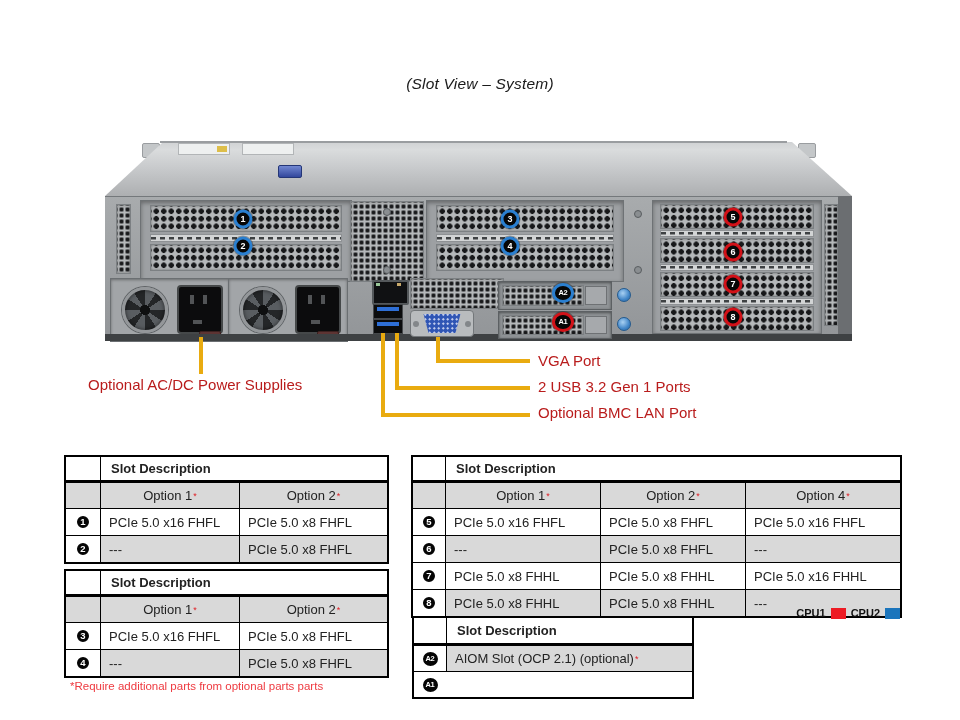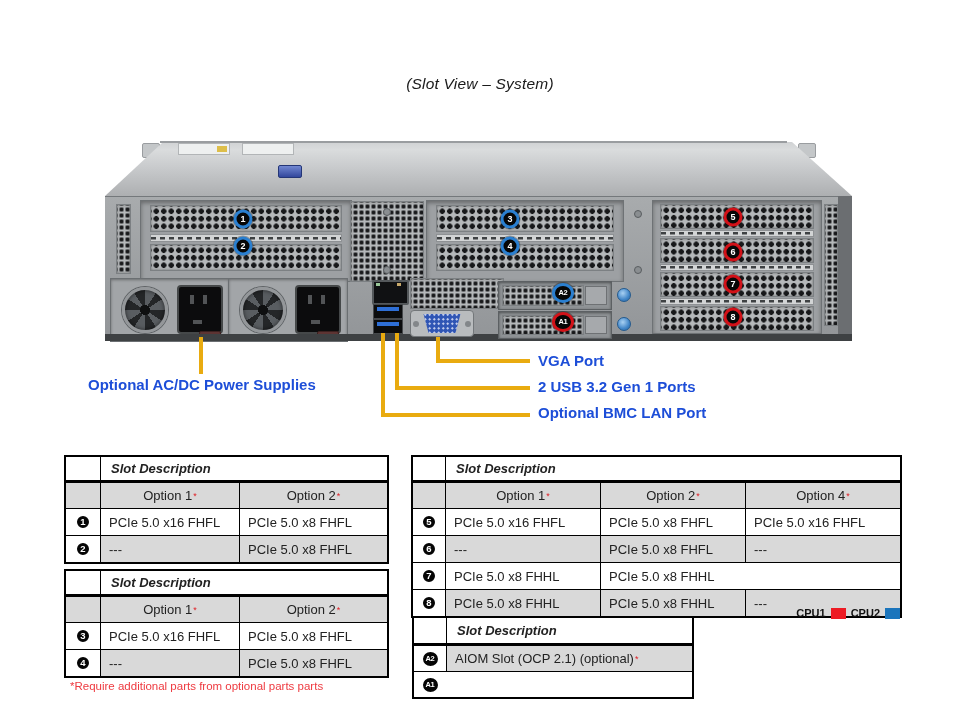--- a/index.html
+++ b/index.html
@@ -2,21 +2,21 @@
 <html><head>
 <meta charset="utf-8">
 <style>
   html,body{margin:0;padding:0;}
   body{width:960px;height:720px;position:relative;background:#fff;
        font-family:"Liberation Sans","DejaVu Sans",sans-serif;overflow:hidden;}
 
   
   .title{position:absolute;top:75px;left:0;right:0;text-align:center;
          font-style:italic;font-size:15.5px;color:#1a1a1a;letter-spacing:.2px;}
-  .plabel{position:absolute;font-size:15px;color:#1d4ed8;white-space:nowrap;font-weight:bold;}
+  .plabel{position:absolute;font-size:15px;color:#b91c1c;white-space:nowrap;}
 
   
   .figure{position:absolute;left:100px;top:138px;width:758px;height:210px;}
   .lid{position:absolute;left:5px;top:0;width:747px;height:58px;
        clip-path:polygon(58px 4px,687px 4px,747px 58px,0px 58px);
        background:linear-gradient(180deg,#cbcdcf 0%,#dadcdd 20%,#c6c8ca 55%,#adafb1 100%);}
   .lid-edge{position:absolute;left:60px;top:3px;width:627px;height:2px;background:#9a9da0;}
   .tab{position:absolute;width:16px;height:13px;background:#c4c7c9;border:1px solid #9a9da0;border-radius:2px;}
   .sticker{position:absolute;height:10px;width:50px;background:#eef0f0;border:1px solid #b2b5b7;}
   .sticker.s1::after{content:"";position:absolute;right:2px;top:2px;bottom:2px;width:10px;background:#ddbe4a;}
@@ -78,21 +78,21 @@
   .blue{border-color:#2a7fd0;}
   .red{border-color:#d21118;}
 
   
   .cl{position:absolute;background:#e9ab10;}
 
   
   .tbl{position:absolute;background:#fff;border:2px solid #000;font-size:13px;color:#222;}
   .trow{display:flex;border-top:1px solid #000;height:26px;}
   .trow:first-child{border-top:0;}
-  .trow.hdr{height:23px;border-bottom:2px solid #000;font-style:italic;}
+  .trow.hdr{height:23px;border-bottom:2px solid #000;}
   .trow.opt{height:25px;background:#d9d9d9;}
   .tc{border-left:1px solid #000;display:flex;align-items:center;box-sizing:border-box;}
   .tc:first-child{border-left:0;}
   .bc{width:34px;justify-content:center;background:#fff;flex:none;}
   .trow.opt .bc{background:transparent;}
   .hdrc{flex:1;font-weight:700;padding-left:10px;}
   .ctr{justify-content:center;}
   .pad{padding-left:8px;}
   .g{background:#d9d9d9;}
   .c1{width:139px;flex:none;} .c2{flex:1;}
@@ -306,20 +306,21 @@
     <div class="tc r1 pad g">---</div>
     <div class="tc r2 pad g">PCIe 5.0 x8 FHFL</div>
     <div class="tc r3 pad g">---</div>
   </div>
   <div class="trow">
     <div class="tc bc">
         <span class="cb red">7</span>
       </div>
     <div class="tc r1 pad">PCIe 5.0 x8 FHHL</div>
     <div class="tc r2 pad">PCIe 5.0 x8 FHHL</div>
+    <div class="tc r3 pad">PCIe 5.0 x16 FHHL</div>
   </div>
   <div class="trow">
     <div class="tc bc">
         <span class="cb red">8</span>
       </div>
     <div class="tc r1 pad g">PCIe 5.0 x8 FHHL</div>
     <div class="tc r2 pad g">PCIe 5.0 x8 FHHL</div>
     <div class="tc r3 pad g">---</div>
   </div>
 </div>

